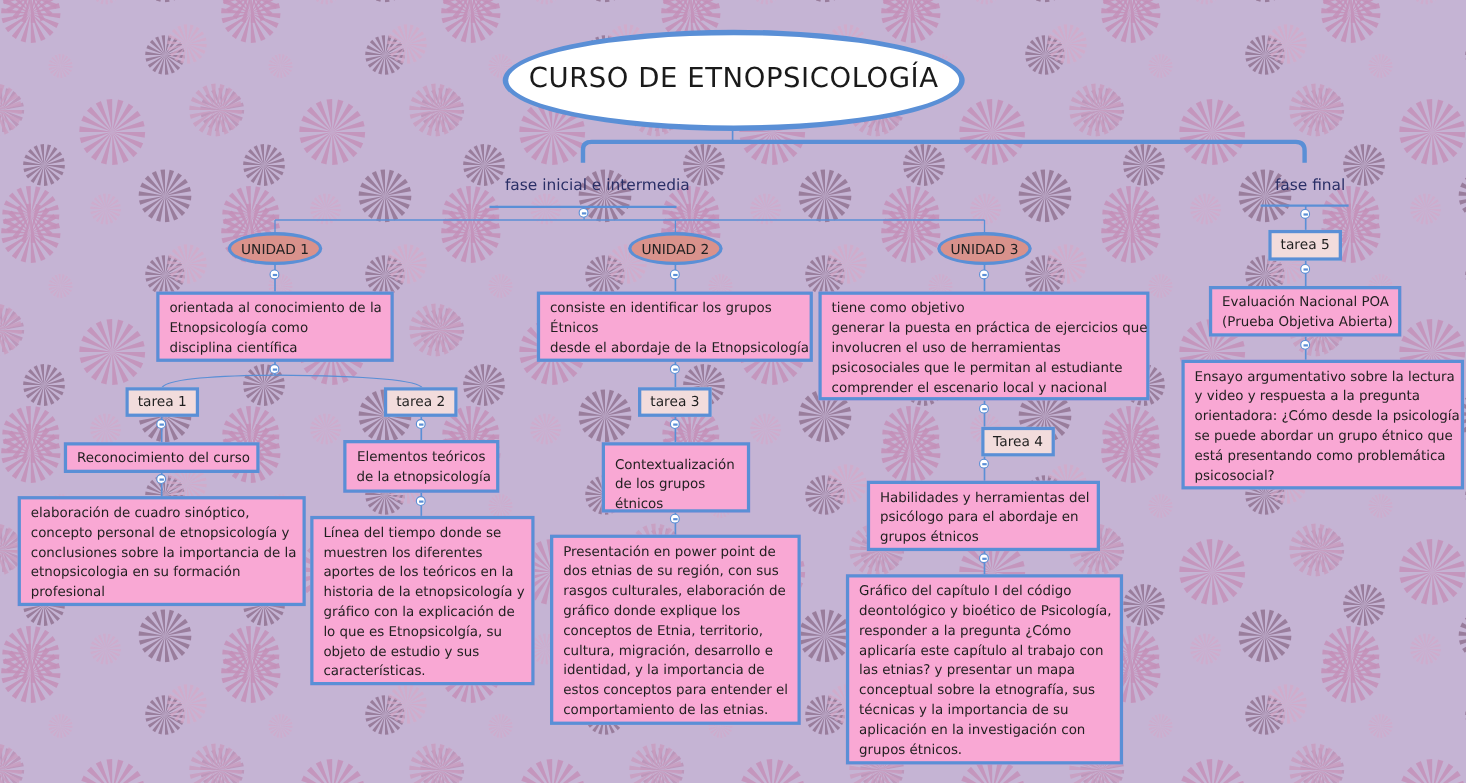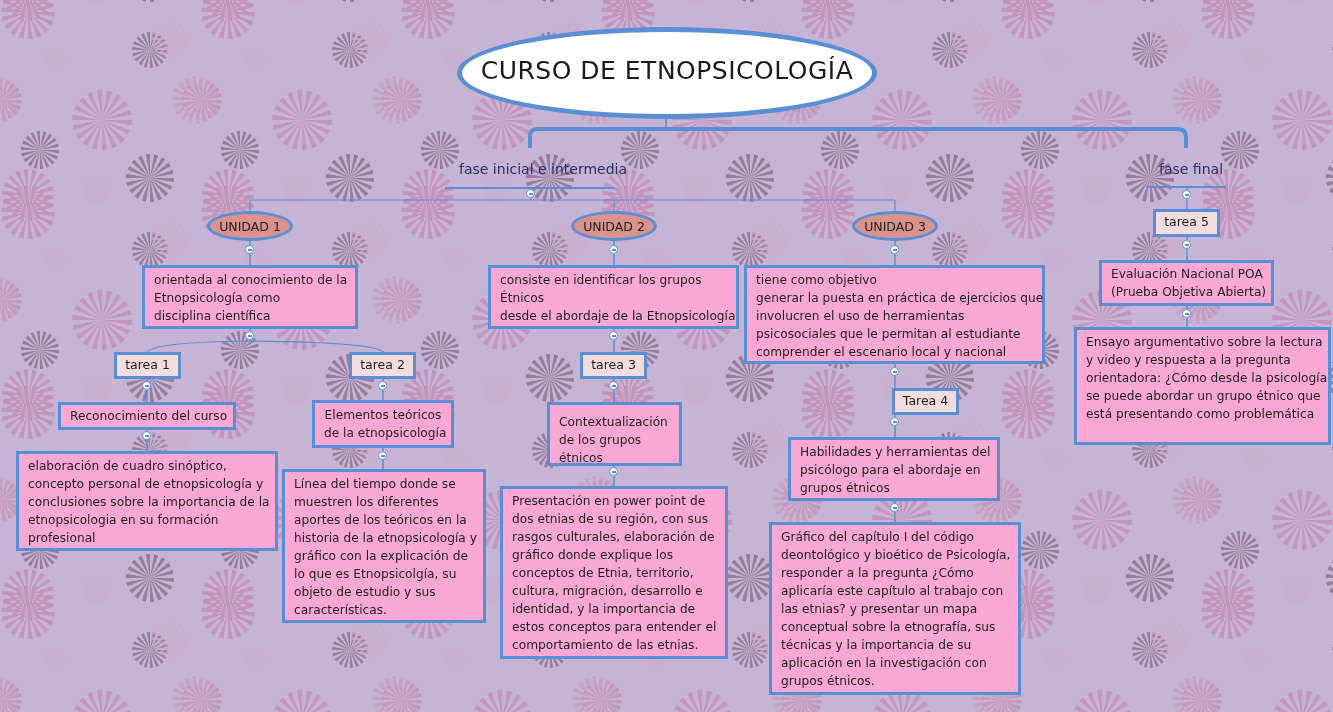--- a/index.html
+++ b/index.html
@@ -1334,13 +1334,14 @@
   <span class="line">técnicas y la importancia de su</span>
   <span class="line">aplicación en la investigación con</span>
   <span class="line">grupos étnicos.</span>
 </div>
 <div class="node" style="left:1059px; top:327px; width:257px; height:118px; padding-top:3px;margin-left:15px;">
   <span class="line">Ensayo argumentativo sobre la lectura</span>
   <span class="line">y video y respuesta a la pregunta</span>
   <span class="line">orientadora: ¿Cómo desde la psicología</span>
   <span class="line">se puede abordar un grupo étnico que</span>
   <span class="line">está presentando como problemática</span>
+  <span class="line">psicosocial?</span>
 </div>
 
 </body></html>

